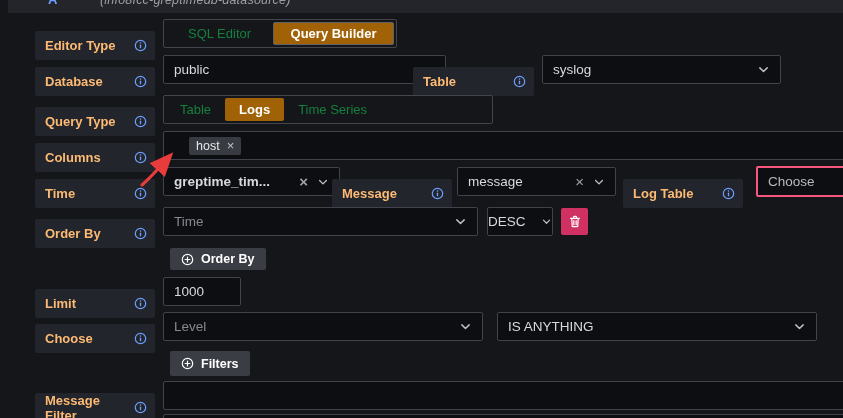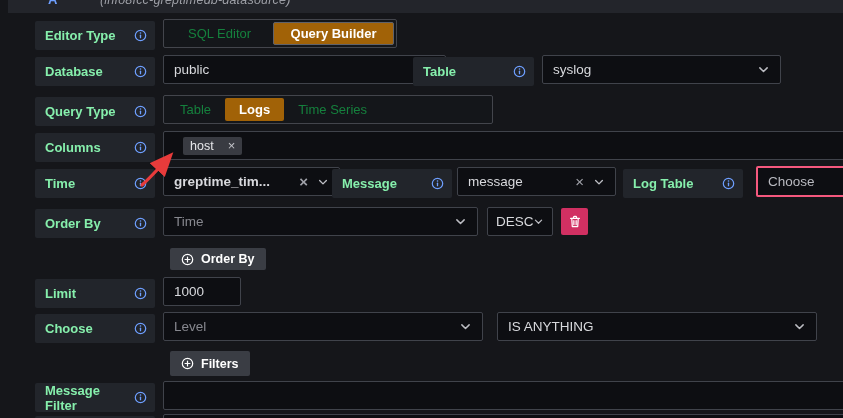--- a/index.html
+++ b/index.html
@@ -14,24 +14,24 @@
     position:absolute; left:8px; right:0; top:0; height:13px;
     background:#23252b; overflow:hidden;
   }
   .query-header .hdr-inner { position:absolute; top:-13px; height:26px; left:0; right:0; }
   .hdr-ref { position:absolute; left:40px; top:0; line-height:26px; color:#6e9fff; font-weight:700; font-size:13px; }
   .hdr-note { position:absolute; left:92px; top:0; line-height:26px; color:#9d9fa6; font-style:italic; font-size:12.5px; letter-spacing:.2px; }
 
   .row { position:absolute; left:0; right:0; height:29px; }
 
   .label-box {
-    position:absolute; top:2px; height:29px; width:120px; left:35px;
+    position:absolute; top:12px; height:29px; width:120px; left:35px;
     background:#22252b; border-radius:2px;
     display:flex; align-items:center; justify-content:space-between;
-    padding:0 8px 0 10px; color:#86efac; font-size:13px; font-weight:600;
+    padding:0 8px 0 10px; color:#fdba74; font-size:13px; font-weight:600;
   }
   .info-icon { display:inline-flex; color:#6e9fff; }
 
   .field {
     position:absolute; top:0; height:29px;
     background:#0d0e12; border:1px solid #40434b; border-radius:2px;
     display:flex; align-items:center; padding:0 10px;
     color:#d8d9dd; font-size:13.5px;
   }
   .field .placeholder { color:#87888f; }
@@ -47,23 +47,23 @@
   }
   .radio-option {
     display:flex; align-items:center; padding:0 14px;
     color:#15803d; font-size:13px; font-weight:400; border-radius:2px;
     white-space:nowrap; cursor:pointer;
   }
   .radio-option.selected { background:#a16207; color:#fff; font-weight:700; }
   .radio-option.selected.outlined { border:1px solid #60626a; }
 
   .tag {
-    display:inline-flex; gap:14px;
+    display:inline-flex; gap:7px;
     background:#393b42; border-radius:2px; padding:2px 7px;
-    color:#e6e7ea; font-size:12.5px; margin-left:11px;
+    color:#e6e7ea; font-size:12.5px; margin-left:17px;
   }
   .tag .clear-x { font-size:13px; color:#c3c4c9; }
 
   .add-btn {
     position:absolute; display:flex; align-items:center; gap:7px;
     background:#3a3d44; border:none; border-radius:2px;
     color:#fff; font-size:12.5px; font-weight:700;
     padding:0 11px; height:24px; cursor:pointer;
     font-family:"Liberation Sans", sans-serif;
   }
@@ -259,21 +259,21 @@
     <div class="field" style="left:163px;width:315px">
       <span class="placeholder">Time</span>
       <span class="controls">
           <span class="chevron">
             <svg width="13" height="13" viewBox="0 0 16 16">
               <use href="#ic-chevron"></use>
             </svg>
           </span>
         </span>
     </div>
-    <div class="field" style="left:487px;width:66px;padding:0 8px">
+    <div class="field" style="left:487px;width:66px;padding:0 0">
       <span class="value">DESC</span>
       <span class="controls" style="gap:0">
           <span class="chevron">
             <svg width="11" height="11" viewBox="0 0 16 16">
               <use href="#ic-chevron"></use>
             </svg>
           </span>
         </span>
     </div>
     <button class="trash-btn" style="left:561px;top:1px">

